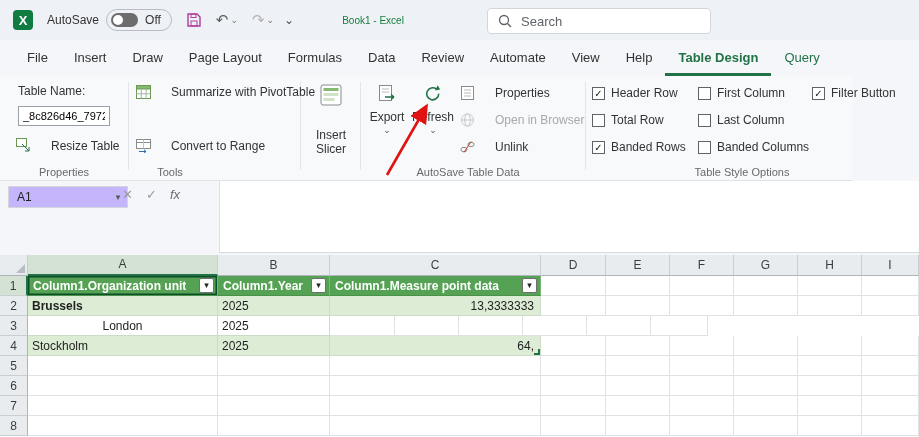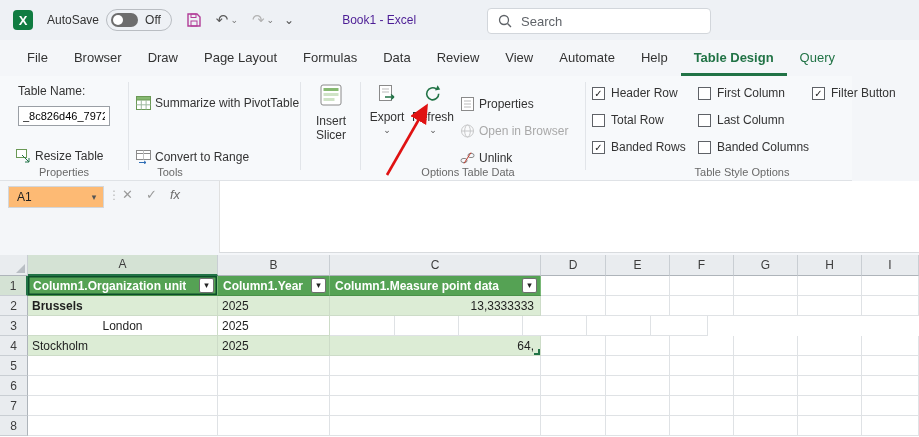--- a/index.html
+++ b/index.html
@@ -10,47 +10,47 @@
   .titlebar{position:absolute;left:0;top:0;width:919px;height:40px;background:#eef1f5;display:flex;align-items:center;}
   .excel-logo{width:20px;height:20px;margin-left:13px;background:#107c41;border-radius:4px;color:#fff;font-weight:bold;font-size:13px;display:flex;align-items:center;justify-content:center;}
   .autosave-wrap{display:flex;align-items:center;gap:7px;margin-left:14px;font-size:12px;color:#333;}
   .autosave-pill{display:flex;align-items:center;gap:7px;border:1px solid #b9bdc2;border-radius:11px;padding:3px 10px 3px 4px;background:#eef1f5;}
   .toggle{width:27px;height:14px;border-radius:7px;background:#6d6d6d;position:relative;}
   .toggle .knob{position:absolute;left:2px;top:2px;width:10px;height:10px;border-radius:50%;background:#fff;}
   .qat-btn{margin-left:14px;font-size:15px;color:#5a5a5a;background:none;border:none;display:flex;align-items:center;gap:2px;cursor:default;}
   .qat-btn .mini-chev{font-size:9px;color:#777;}
   .qat-btn.grayed{color:#b3b3b3;}
   .qat-chev{margin-left:10px;font-size:12px;color:#555;}
-  .doc-title{margin-left:48px;font-size:12px;color:#4c1d95;}
+  .doc-title{margin-left:48px;font-size:10px;color:#15803d;}
   .searchbox{position:absolute;left:487px;top:8px;width:224px;height:26px;background:#fff;border:1px solid #d2d6db;border-radius:4px;display:flex;align-items:center;gap:9px;padding:0 10px;font-size:13px;color:#5f6368;}
 
   
   .tabs-row{position:absolute;left:0;top:40px;width:919px;height:36px;background:#f4f6f9;display:flex;align-items:stretch;padding-left:14px;}
   .tab{padding:0 13px;font-size:13px;color:#333;line-height:36px;white-space:nowrap;}
   .tab.active{color:var(--accent-green,#217346);font-weight:600;box-shadow:inset 0 -3px 0 var(--accent-green,#217346);}
   .tab.accent{color:var(--accent-green,#217346);}
 
   
   .ribbon{position:absolute;left:0;top:76px;width:852px;height:105px;background:#f7f9fb;border-bottom:1px solid #dfe2e6;}
   .rsep{position:absolute;top:6px;height:88px;width:1px;background:#e2e5e9;}
   .group-label{position:absolute;bottom:2px;transform:translateX(-50%);font-size:11px;color:#696969;white-space:nowrap;}
   .rb-label{position:absolute;font-size:12px;color:#333;white-space:nowrap;}
   .tn-input{position:absolute;left:18px;top:30px;width:92px;height:20px;border:1px solid #9a9fa5;background:#fff;font-size:11px;padding:0 4px;font-family:"Liberation Sans",sans-serif;}
-  .small-btn{position:absolute;display:flex;align-items:flex-start;gap:4px;background:none;border:none;font-size:12px;color:#333;white-space:nowrap;cursor:default;font-family:"Liberation Sans",sans-serif;margin-top:11px;}
+  .small-btn{position:absolute;display:flex;align-items:flex-end;gap:20px;background:none;border:none;font-size:12px;color:#333;white-space:nowrap;cursor:default;font-family:"Liberation Sans",sans-serif;}
   .small-btn.disabled{color:#a9a9a9;}
   .big-btn{position:absolute;width:46px;display:flex;flex-direction:column;align-items:center;background:none;border:none;font-size:12px;color:#333;cursor:default;font-family:"Liberation Sans",sans-serif;}
   .big-btn .blabel{margin-top:6px;}
   .big-btn .bchev{font-size:9px;color:#555;margin-top:1px;}
   .slicer-btn{position:absolute;left:305px;top:8px;width:52px;display:flex;flex-direction:column;align-items:center;background:none;border:none;font-size:12px;color:#333;cursor:default;font-family:"Liberation Sans",sans-serif;}
-  .slicer-btn .blabel{margin-top:8px;width:44px;text-align:center;line-height:14px;}
+  .slicer-btn .blabel{margin-top:22px;width:44px;text-align:center;line-height:14px;}
   .cbx-item{position:absolute;display:flex;align-items:center;gap:6px;font-size:12px;color:#333;white-space:nowrap;}
   .cbx{width:13px;height:13px;border:1px solid #5f6267;background:#fff;font-size:10px;line-height:11px;text-align:center;color:#222;flex:none;}
 
   
-  .name-box{position:absolute;left:8px;top:186px;width:96px;height:22px;background:#fdba74;border:1px solid #d3d6da;display:flex;align-items:center;font-size:12px;color:#222;}
+  .name-box{position:absolute;left:8px;top:186px;width:120px;height:22px;background:#c4b5fd;border:1px solid #d3d6da;display:flex;align-items:center;font-size:12px;color:#222;}
   .name-box .nb-text{padding-left:8px;flex:1;}
   .name-box .nb-arrow{width:18px;text-align:center;font-size:9px;color:#555;}
   .fb-dots{position:absolute;left:108px;top:188px;color:#b9b9b9;font-size:12px;}
   .fb-btn{position:absolute;top:187px;background:none;border:none;font-size:13px;color:#9a9a9a;cursor:default;font-family:"Liberation Sans",sans-serif;}
   .fb-fx{font-style:italic;color:#6d6d6d;}
   .formula-field{position:absolute;left:219px;top:181px;width:700px;height:72px;background:#fff;border-left:1px solid #e0e0e0;border-bottom:1px solid #d8dbde;font-size:12px;padding:4px 6px;color:#222;}
 
   
   .grid{position:absolute;left:0;top:255px;width:919px;height:182px;background:#fff;font-size:12px;}
   .grid-row{display:flex;height:20px;}
@@ -109,28 +109,28 @@
     <svg width="14" height="14" viewBox="0 0 14 14">
         <circle cx="6" cy="6" r="4.5" fill="none" stroke="#5f6368" stroke-width="1.3"></circle>
         <line x1="9.5" y1="9.5" x2="13" y2="13" stroke="#5f6368" stroke-width="1.3"></line>
       </svg>
     <span>Search</span>
   </div>
 </div>
 
 <div class="tabs-row">
     <div class="tab">File</div>
-    <div class="tab">Browser</div>
+    <div class="tab">Insert</div>
     <div class="tab">Draw</div>
     <div class="tab">Page Layout</div>
     <div class="tab">Formulas</div>
     <div class="tab">Data</div>
     <div class="tab">Review</div>
+    <div class="tab">Automate</div>
     <div class="tab">View</div>
-    <div class="tab">Automate</div>
     <div class="tab">Help</div>
     <div class="tab active">Table Design</div>
     <div class="tab accent">Query</div>
   </div>
 
 <div class="ribbon">
   <div class="rsep" style="left:128px"></div>
   <div class="rsep" style="left:300px"></div>
   <div class="rsep" style="left:360px"></div>
   <div class="rsep" style="left:585px"></div>
@@ -212,21 +212,21 @@
     <span>Open in Browser</span>
   </button>
   <button class="small-btn" style="left:460px;top:64px">
     <svg width="15" height="14">
         <rect x="1" y="7.5" width="6" height="4" rx="2" fill="none" stroke="#8a8a8a"></rect>
         <rect x="8" y="2.5" width="6" height="4" rx="2" fill="none" stroke="#8a8a8a"></rect>
         <line x1="4" y1="12.5" x2="11" y2="1.5" stroke="#c0392b"></line>
       </svg>
     <span>Unlink</span>
   </button>
-  <div class="group-label" style="left:468px">Options Table Data</div>
+  <div class="group-label" style="left:468px">AutoSave Table Data</div>
 
   <div>
       <label class="cbx-item" style="left: 592px; top: 10px;">
         <span class="cbx">✓</span>
         <span>Header Row</span>
       </label>
       <label class="cbx-item" style="left: 592px; top: 37px;">
         <span class="cbx"></span>
         <span>Total Row</span>
       </label>

